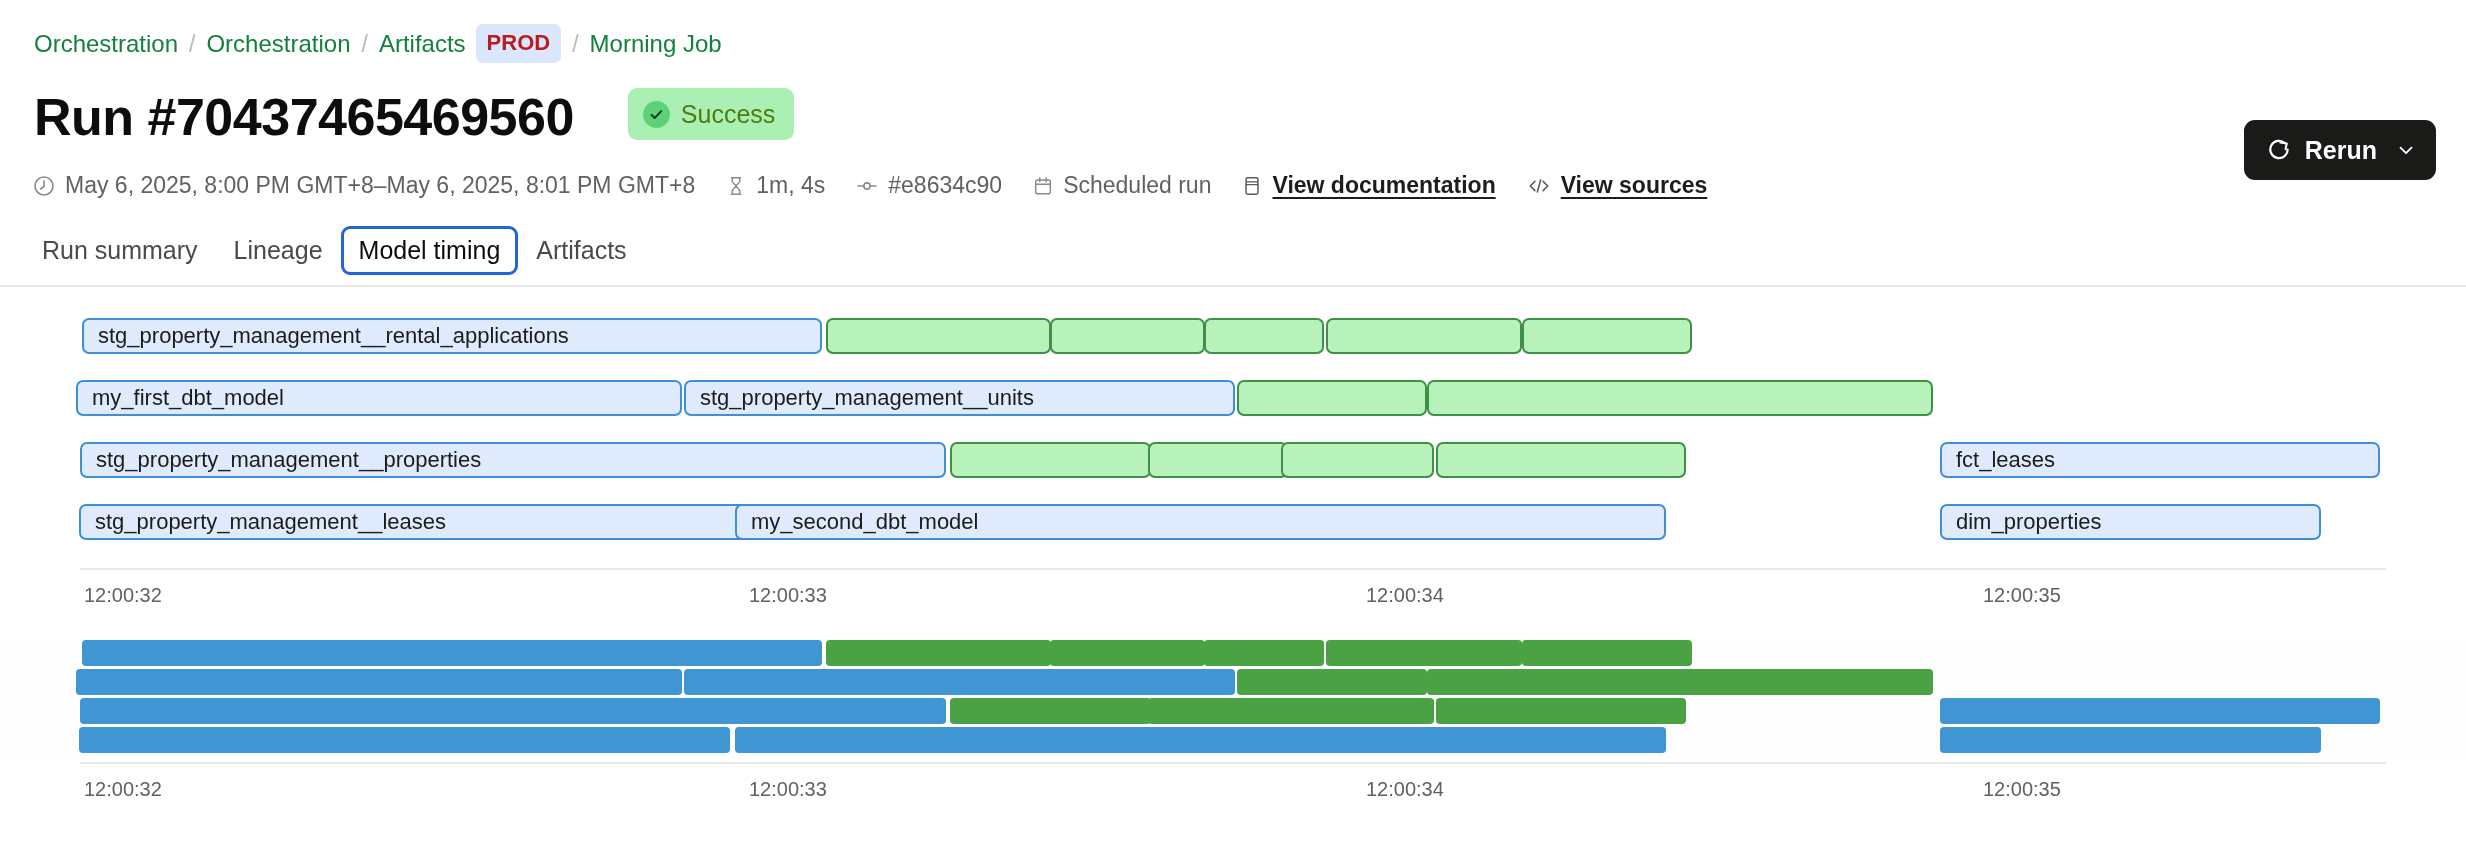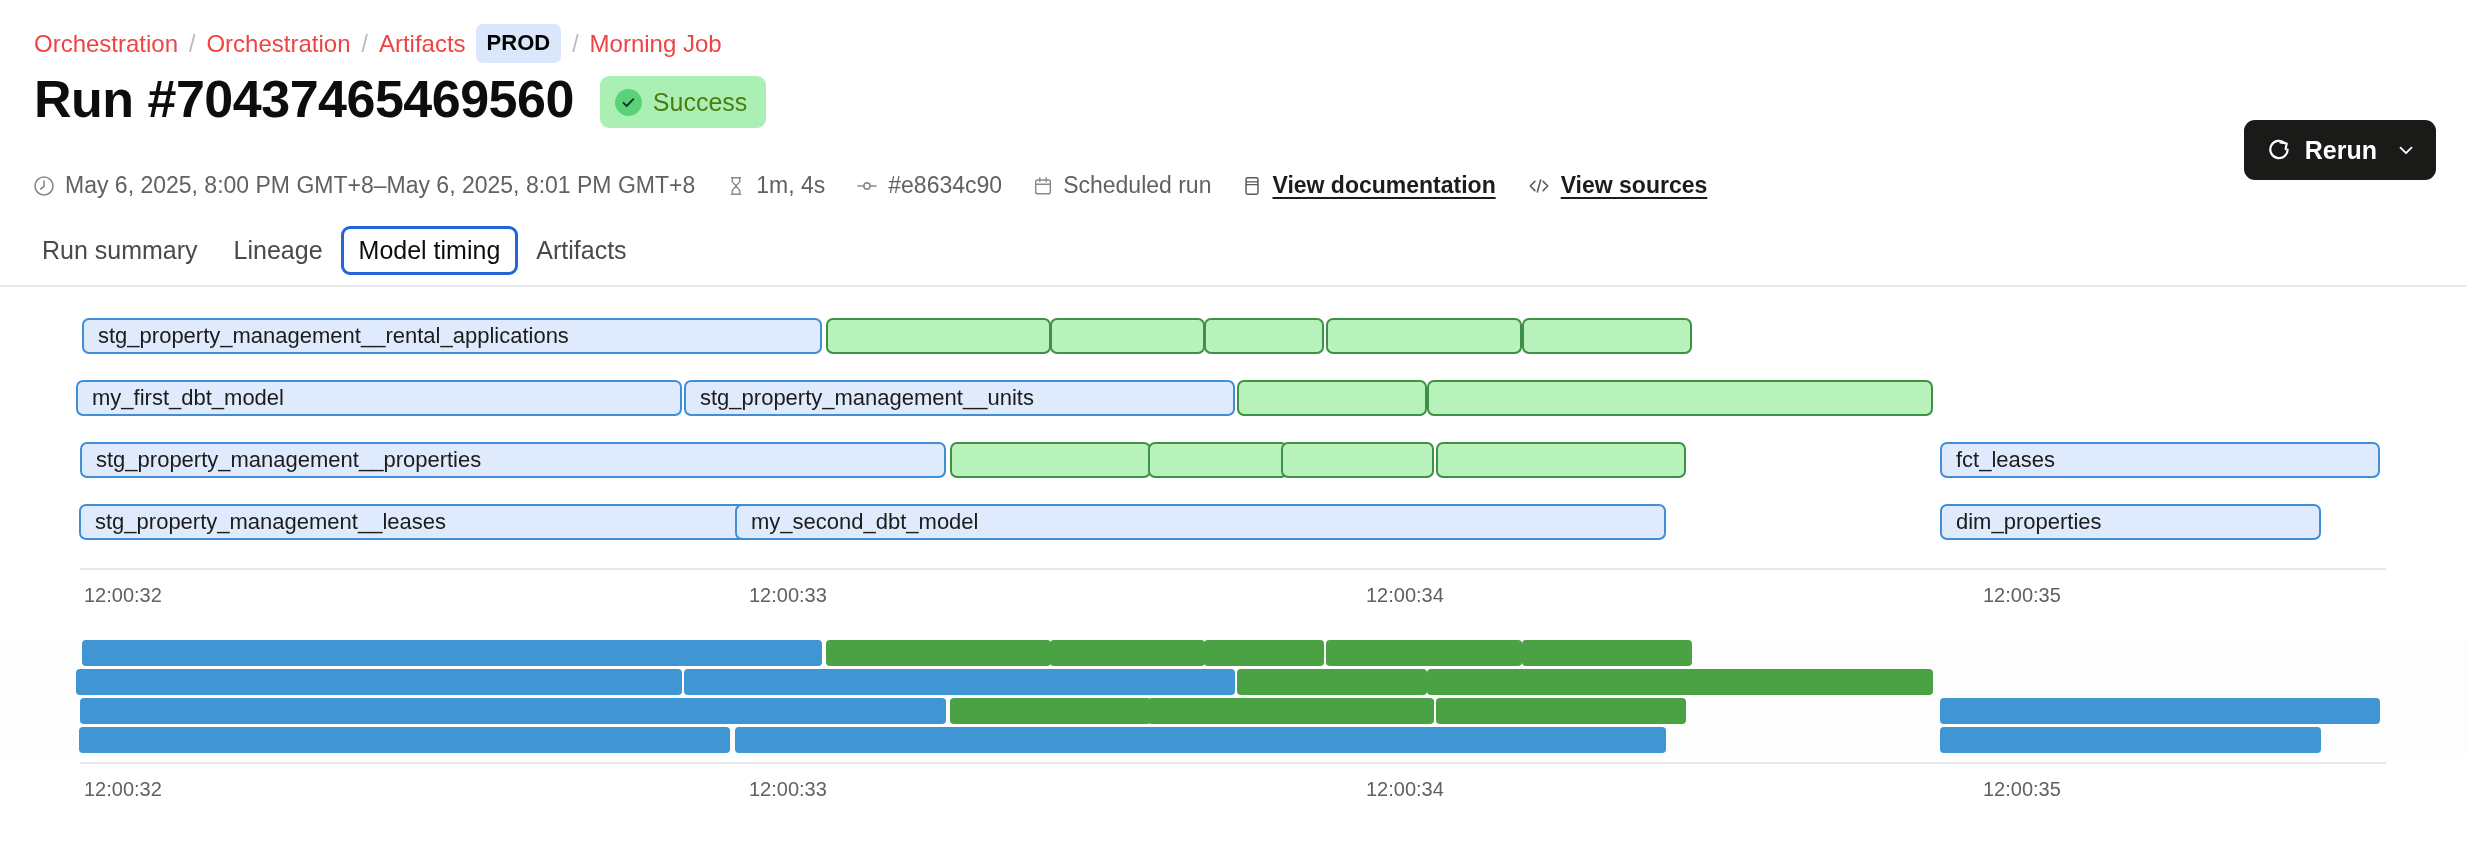--- a/index.html
+++ b/index.html
@@ -14,37 +14,37 @@
 
   
   .breadcrumb {
     position: absolute;
     left: 34px; top: 24px;
     display: flex; align-items: center;
     font-size: 24px; line-height: 32px;
     color: #3d3d3d;
     white-space: nowrap;
   }
-  .crumb { color: #ef4444; }
+  .crumb { color: #15803d; }
   .crumb-sep { color: #b9b9b9; margin: 0 11px; font-size: 23px; }
   .crumb-badge {
     background: #d9e6fb;
-    color: #000000;
+    color: #b91c1c;
     border-radius: 7px;
     padding: 3px 11px 4px 11px;
     font-size: 22px;
     font-weight: 700;
     margin-left: 10px;
   }
 
   
   .title-row {
     position: absolute;
-    left: 34px; top: 70px;
-    display: flex; align-items: flex-end;
+    left: 34px; top: 88px;
+    display: flex; align-items: flex-start; gap: 28px;
   }
   .run-title {
     font-size: 52px;
     line-height: 58px;
     font-weight: 700;
     letter-spacing: -0.5px;
     color: #0d0d0d;
     white-space: nowrap;
   }
   .status-pill {

